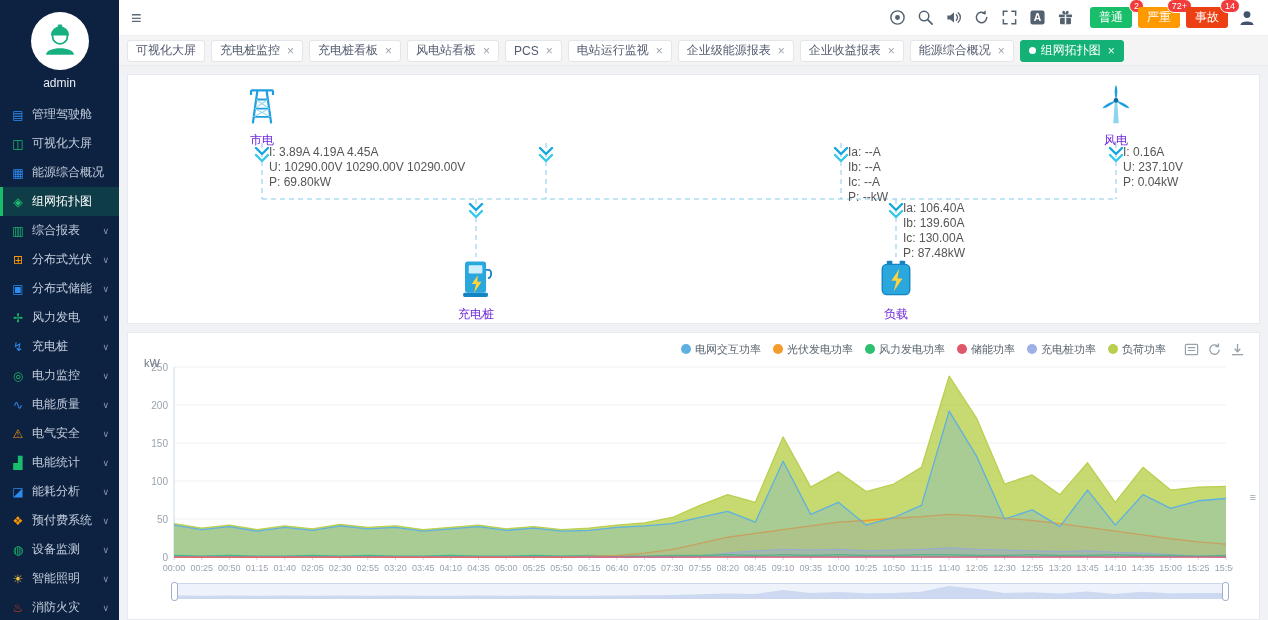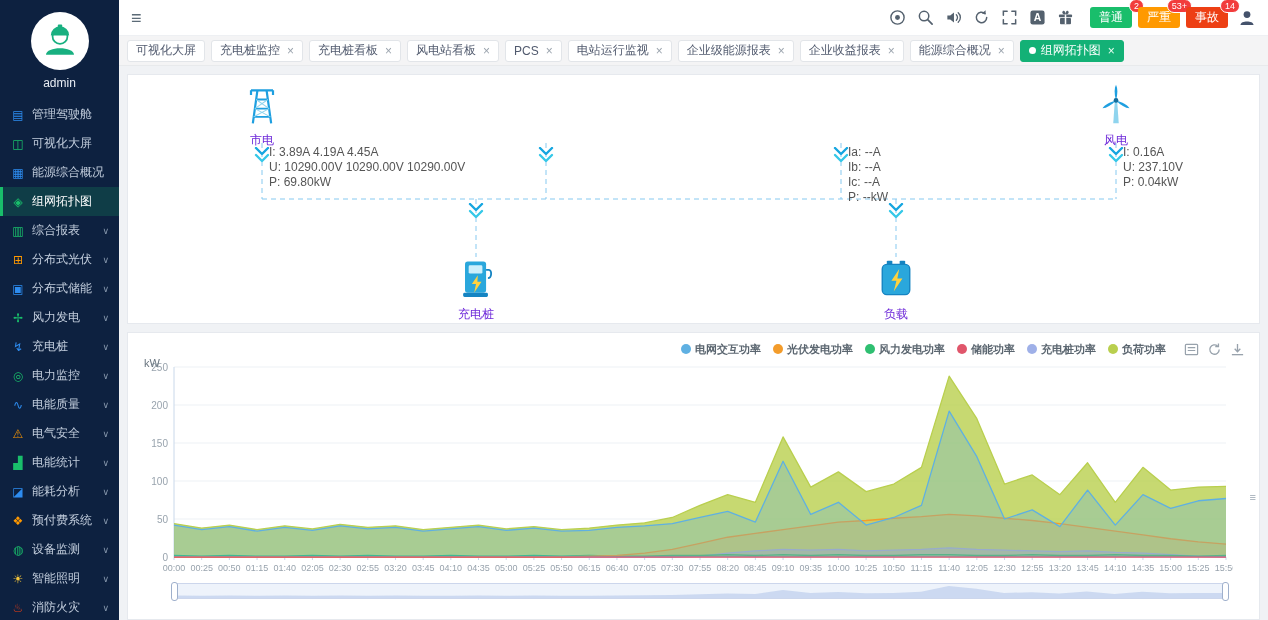--- a/index.html
+++ b/index.html
@@ -45,21 +45,21 @@
   
   .content { padding:8px 8px 0 8px; display:flex; flex-direction:column; gap:8px; }
   .topo-panel { position:relative; background:#fff; border:1px solid #e6e9ee; height:250px; }
   #topo-lines { position:absolute; left:0; top:0; }
   .node { position:absolute; width:96px; text-align:center; }
   .node-label { font-size:12px; color:#6d28d9; margin-top:1px; }
   .node-data { position:absolute; font-size:12px; color:#555; line-height:15px; white-space:nowrap; text-align:left; }
   .flow-arrow { position:absolute; }
 
   .chart-panel { position:relative; background:#fff; border:1px solid #e6e9ee; height:288px; padding:4px 8px; }
-  .chart-head { display:flex; align-items:center; justify-content:flex-end; gap:12px; height:24px; padding-right:6px;font-weight:bold; }
+  .chart-head { display:flex; align-items:center; justify-content:flex-end; gap:12px; height:24px; padding-right:6px; }
   .legend-item { display:flex; align-items:center; gap:4px; font-size:11px; color:#5b6670; cursor:pointer; }
   .legend-dot { width:10px; height:10px; border-radius:50%; }
   .toolbox { display:flex; gap:8px; align-items:center; margin-left:6px; }
   .tool { width:15px; height:15px; cursor:pointer; display:inline-flex; }
   .kw-label { position:absolute; left:16px; top:24px; font-size:11px; color:#6a7680; }
   .slider { position:relative; margin-left:38px; width:1052px; height:16px; border:1px solid #ccd6ec;
             background:#eef3fb; border-radius:3px; margin-top:2px; }
   .handle { position:absolute; top:-2px; width:7px; height:19px; background:#fff; border:1px solid #9fb0cc;
             border-radius:3px; cursor:ew-resize; }
   .handle.left { left:-4px; } .handle.right { right:-4px; }
@@ -217,21 +217,21 @@
               <svg width="17" height="17" viewBox="0 0 18 18">
                 <rect x="2" y="5.8" width="14" height="3" rx="1" fill="#54616e"></rect>
                 <rect x="3.2" y="9.6" width="11.6" height="6.6" rx="1" fill="#54616e"></rect>
                 <path d="M9 5.8 C6 5.8 4.6 3.2 6.4 2 C8 1 9 3.2 9 5.8 C9 3.2 10 1 11.6 2 C13.4 3.2 12 5.8 9 5.8" fill="#54616e"></path>
                 <rect x="8.2" y="5.8" width="1.6" height="10.4" fill="#fff"></rect>
               </svg>
             </span>
           </span>
         <span id="abtns" style="display:flex;align-items:center;">
             <span class="alarm-btn" style="background: rgb(25, 190, 107);">普通<span class="alarm-count">2</span></span>
-            <span class="alarm-btn" style="background: rgb(255, 153, 0);">严重<span class="alarm-count">53+</span></span>
+            <span class="alarm-btn" style="background: rgb(255, 153, 0);">严重<span class="alarm-count">72+</span></span>
             <span class="alarm-btn" style="background: rgb(237, 63, 20);">事故<span class="alarm-count">14</span></span>
           </span>
         <span class="hicon" id="uicon">
             <svg width="18" height="18" viewBox="0 0 18 18">
               <circle cx="9" cy="5.6" r="3.4" fill="#44526b"></circle>
               <path d="M2.5 16 c0 -4.6 13 -4.6 13 0 z" fill="#44526b"></path>
             </svg>
           </span>
       </div>
     </header>
@@ -364,20 +364,26 @@
                 <rect x="28" y="4" width="6" height="5" rx="1" fill="#1584c2"></rect>
                 <rect x="9" y="8" width="30" height="33" rx="5" fill="#2aa7dc" stroke="#1584c2" stroke-width="1.5"></rect>
                 <path d="M27.5 13 L19 26 h5.5 L21.5 37.5 l9.5 -14 h-5.5 z" fill="#ffd23e"></path>
               </svg></div>
             <div class="node-label">负载</div>
           </div>
           <span class="flow-arrow" style="left: 759px; top: 128px;"><svg width="18" height="16" viewBox="0 0 18 16">
               <path d="M3 1 L9 7 L15 1" fill="none" stroke="#16a6e0" stroke-width="2.4" stroke-linecap="round" stroke-linejoin="round"></path>
               <path d="M3 8 L9 14 L15 8" fill="none" stroke="#35c8e8" stroke-width="2.4" stroke-linecap="round" stroke-linejoin="round"></path>
             </svg></span>
+          <div class="node-data" style="left: 775px; top: 126px;">
+            <div>Ia: 106.40A</div>
+            <div>Ib: 139.60A</div>
+            <div>Ic: 130.00A</div>
+            <div>P: 87.48kW</div>
+          </div>
         </section>
 
       <section class="chart-panel">
         <div class="chart-head">
           <div class="legend" id="legend" style="display:flex;gap:12px;">
               <span class="legend-item">
                 <span class="legend-dot" style="background: rgb(95, 176, 226);"></span>
                 <span>电网交互功率</span>
               </span>
               <span class="legend-item">

